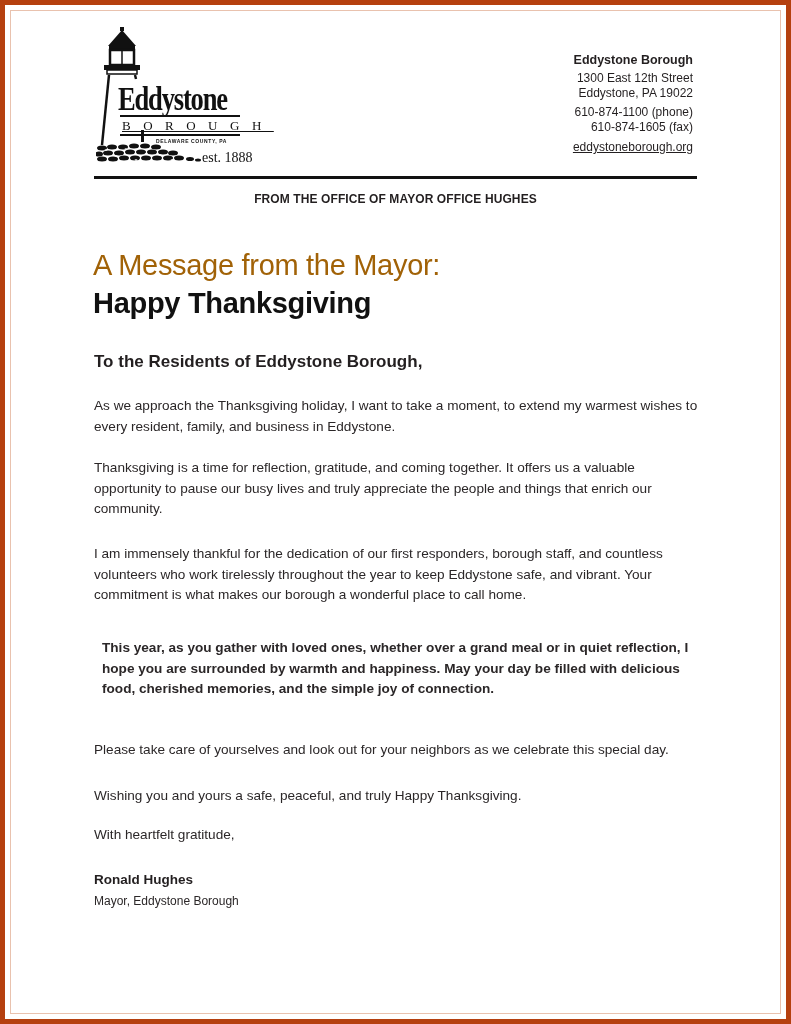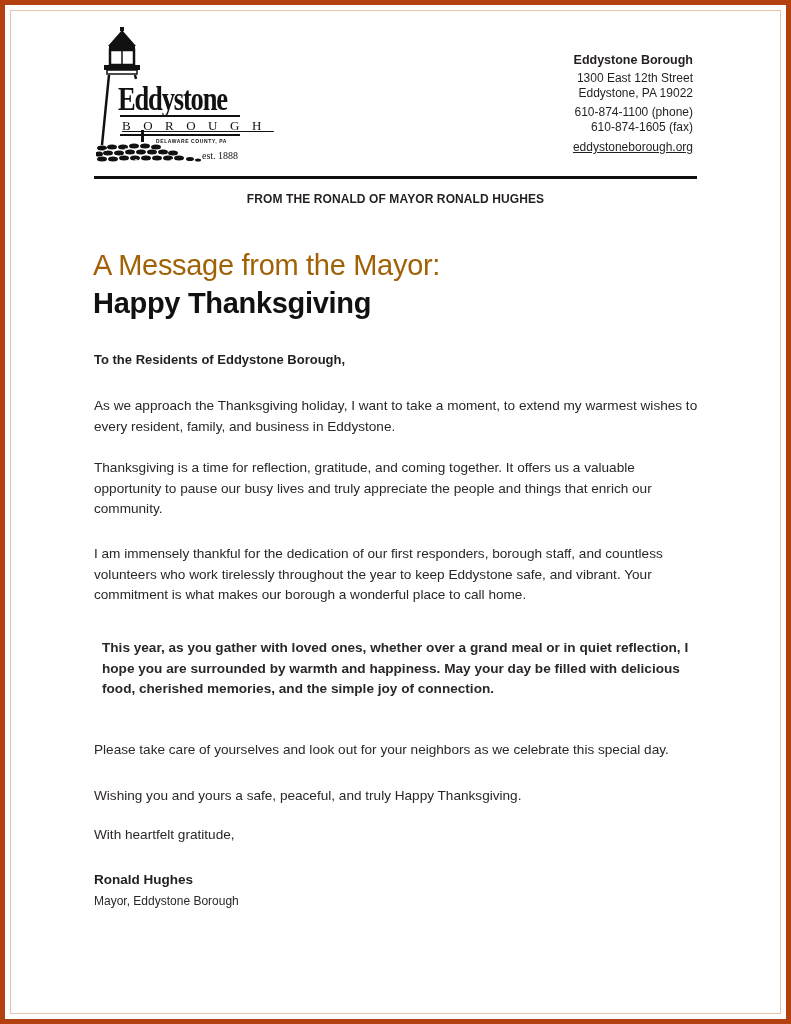--- a/index.html
+++ b/index.html
@@ -40,21 +40,21 @@
       font-family: "Liberation Serif", serif;
       font-size: 13px; letter-spacing: 12.5px; color: #111; line-height: 13px; text-decoration: underline;
     }
     .logo-county {
       position: absolute; left: 60px; top: 111px;
       font-size: 5px; font-weight: bold; letter-spacing: 0.6px; color: #111;
     }
     .logo-est {
       position: absolute; left: 106px; top: 123px;
       font-family: "Liberation Serif", serif;
-      font-size: 10px; color: #111;
+      font-size: 14px; color: #111;
     }
 
     
     .contact {
       position: absolute; right: 98px; top: 53px;
       text-align: right; font-size: 12px; line-height: 15px; color: #231f20;
     }
     .contact .org { font-weight: bold; font-size: 12.5px; margin-bottom: 3px; }
     .contact .gap { height: 4px; }
     .contact .web { text-decoration: underline; margin-top: 5px; display: block; color: #231f20; }
@@ -73,21 +73,21 @@
       letter-spacing: -0.3px;
     }
     .title-line2 {
       position: absolute; left: 93px; top: 286px;
       font-size: 29px; font-weight: bold; color: #111; line-height: 34px;
       letter-spacing: -0.3px;
     }
 
     .salutation {
       position: absolute; left: 94px; top: 352px;
-      font-weight: bold; font-size: 13px;
+      font-weight: bold; font-size: 17px;
     }
     .body-text {
       position: absolute; left: 94px; width: 610px;
       font-size: 13.6px; line-height: 20.5px; color: #2b2728;
     }
     .p1 { top: 396px; }
     .p2 { top: 458px; }
     .p3 { top: 544px; }
     .p4 { top: 630px; }
     .p5 { top: 740px; }
@@ -175,21 +175,21 @@
   <div class="org">Eddystone Borough</div>
   <div>1300 East 12th Street</div>
   <div>Eddystone, PA 19022</div>
   <div class="gap"></div>
   <div>610-874-1100 (phone)</div>
   <div>610-874-1605 (fax)</div>
   <a class="web">eddystoneborough.org</a>
 </div>
 
 <div class="header-rule"></div>
-<div class="office-line">FROM THE RONALD OF MAYOR RONALD HUGHES</div>
+<div class="office-line">FROM THE OFFICE OF MAYOR OFFICE HUGHES</div>
 
 <div class="title-line1">A Message from the Mayor:</div>
 <div class="title-line2">Happy Thanksgiving</div>
 
 <div class="salutation">To the Residents of Eddystone Borough,</div>
 
 <p class="body-text p1" style="margin:0;">As we approach the Thanksgiving holiday, I want to take a moment,  to extend my warmest wishes to every resident, family, and business in Eddystone.</p>
 <p class="body-text p2" style="margin:0;">Thanksgiving is a time for reflection, gratitude, and coming together. It offers us a valuable opportunity to pause our busy lives and truly appreciate the people and things that enrich our community.</p>
 <p class="body-text p3" style="margin:0;">I am immensely thankful for the dedication of our first responders, borough staff, and countless volunteers who work tirelessly throughout the year to keep Eddystone safe,  and vibrant. Your commitment is what makes our borough a wonderful place to call home.</p>
 <p class="body-text p4" style="margin:8px;font-weight:bold;">This year, as you gather with loved ones, whether over a grand meal or in quiet reflection, I hope you are surrounded by warmth and happiness. May your day be filled with delicious food, cherished memories, and the simple joy of connection.</p>

